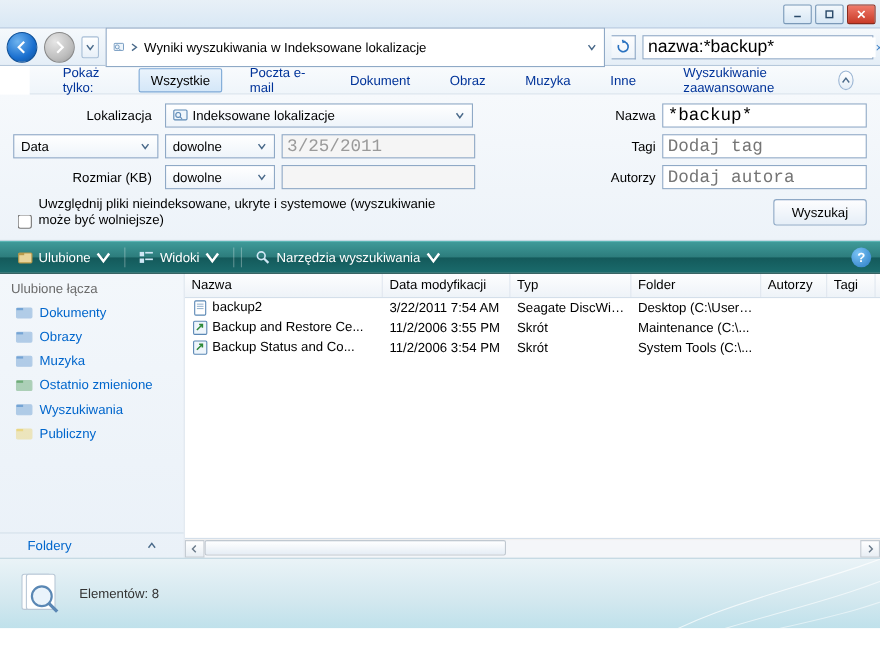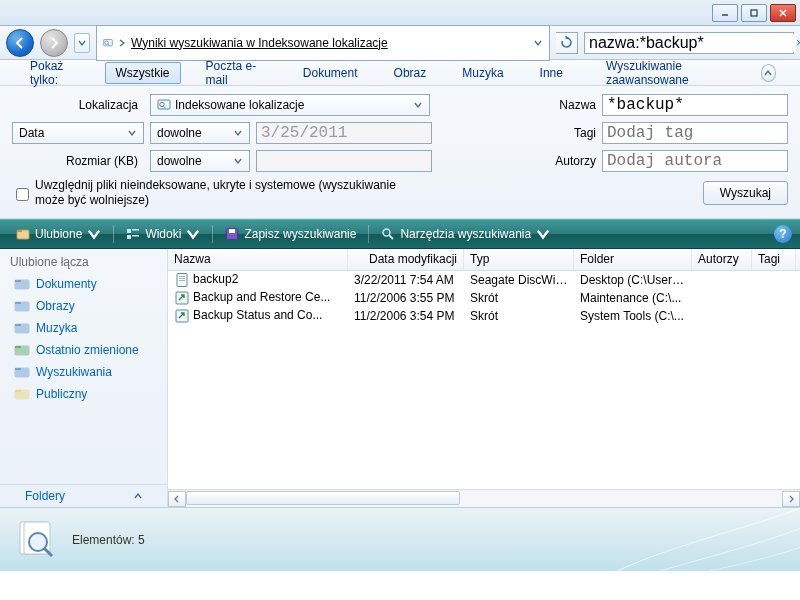--- a/index.html
+++ b/index.html
@@ -10,33 +10,33 @@
   .tbtn { width: 26px; height: 18px; border: 1px solid #7a99b8; border-radius: 2px; background: linear-gradient(#f3f8fc,#d7e7f5); display:flex; align-items:center; justify-content:center; cursor:pointer; }
   .tbtn.close { background: linear-gradient(#f07a6a,#c93b28); border-color:#8a2a1c; color:#fff; }
   .tbtn svg { width:10px; height:10px; }
 
   
   .navbar { height: 34px; background: linear-gradient(#f5f9fc,#e5eef7); border-bottom: 1px solid #b6c8db; display:flex; align-items:center; padding:0 6px; gap:6px; }
   .navbtn { width:28px; height:28px; border-radius:50%; background: radial-gradient(circle at 35% 30%, #6fb4ef, #1a6fcf 60%, #0d4e95); border:1px solid #0d4e95; display:flex;align-items:center;justify-content:center; cursor:pointer; }
   .navbtn.disabled { background: radial-gradient(circle at 35% 30%, #e6e6e6,#bfbfbf 60%,#9a9a9a); border-color:#888; cursor:default; }
   .navbtn svg{ width:14px;height:14px; stroke:#fff; stroke-width:2; fill:none; }
   .crumdrop{ width:16px;height:20px;border:1px solid #a8bed6;border-radius:2px;background:linear-gradient(#fff,#e8f0f8);display:flex;align-items:center;justify-content:center;cursor:pointer;}
-  .addressbar { flex:1; height:36px; border:1px solid #8fa9c6; background:#fff; display:flex; padding:0 2px;text-decoration:underline; }
+  .addressbar { flex:1; height:36px; border:1px solid #8fa9c6; background:#fff; display:flex; padding:0 2px; }
   .addressbar .crumb { height:100%; display:flex; align-items:center; padding:0 4px; cursor:pointer; }
   .addressbar .crumb svg{ width:10px;height:10px;}
   .addressbar .sep{ width:10px;display:flex;align-items:center;justify-content:center;}
   .addrspacer{flex:1;}
   .addrdrop{ width:18px;display:flex;align-items:center;justify-content:center;cursor:pointer;}
   .refresh{ width:22px;height:22px;border:1px solid #8fa9c6;border-left:none;background:linear-gradient(#fdfdfe,#eef4fa);display:flex;align-items:center;justify-content:center;cursor:pointer;}
   .searchbox{ width:210px;height:22px;border:1px solid #8fa9c6;background:#fff;display:flex;align-items:center;padding:0 4px;}
   .searchbox input{ flex:1;border:none;outline:none;font-size:16px;}
   .searchbox .xbtn{ width:14px;height:14px;color:#3a7ec4;cursor:pointer;display:flex;align-items:center;justify-content:center;}
 
   
-  .filterbar{ height:26px; background:linear-gradient(#f9fbfd,#eff5fa); border-bottom:1px solid #cdd9e6; display:flex; align-items:center; padding:0 24px; gap:14px;}
+  .filterbar{ height:26px; background:linear-gradient(#f9fbfd,#eff5fa); border-bottom:1px solid #cdd9e6; display:flex; align-items:center; padding:0 24px; gap:14px;margin-left:27px;}
   .filterlabel{ color:#003399; padding:0 6px;}
   .ftab{ padding:3px 10px; color:#003399; cursor:pointer; border:1px solid transparent; border-radius:2px;}
   .ftab.active{ border:1px solid #7aa7d6; background:linear-gradient(#eaf3fc,#d4e7f8); color:#000;}
   .fspacer{flex:1;}
   .advsearch{ color:#003399; cursor:pointer; padding:0 4px;}
   .rndbtn{ width:18px;height:18px;border:1px solid #9cb6d4;border-radius:50%;background:linear-gradient(#fff,#e5eef7);display:flex;align-items:center;justify-content:center;cursor:pointer;}
 
   
   .advpane{ background:linear-gradient(#f6f9fc,#edf3f9); border-bottom:1px solid #cdd9e6; padding:8px 12px 10px; }
   .advrow{ display:flex; align-items:center; margin-bottom:6px; gap:6px;}
@@ -45,21 +45,21 @@
   .dropdown .ddtext{flex:1;}
   .dropdown .ddarrow{width:14px;display:flex;align-items:center;justify-content:center;}
   .textfield{ height:22px; border:1px solid #8fa9c6; background:#fff; padding:0 4px; display:flex; align-items:center;}
   .textfield input{ width:100%; border:none; outline:none; font-size:16px;font-family:Liberation Mono, monospace;}
   .textfield.disabled{ background:#f5f5f5; color:#9a9a9a;}
   .textfield.disabled input{ color:#9a9a9a; background:transparent;}
   .placeholder{color:#9a9a9a;}
   .rightcol{ margin-left:auto; display:flex; align-items:center;}
   .rightcol .advlabel{ width:60px;}
   .rightcol .textfield{ width:186px;}
-  .checkrow{ display:flex; align-items:center; padding-left:4px; gap:6px;}
+  .checkrow{ display:flex; align-items:flex-end; padding-left:4px; gap:6px;}
   .checkrow input[type=checkbox]{ margin-top:2px;}
   .checktext{ max-width:380px; line-height:15px;}
   .searchbtn{ margin-left:auto; height:24px; padding:0 16px; border:1px solid #8fa9c6; border-radius:3px; background:linear-gradient(#fdfdfe,#e5eef7); cursor:pointer;}
 
   
   .cmdbar{ height:30px; background:linear-gradient(#3f9a99 0%, #2d7d7d 48%, #145a5b 52%, #1a6b6c 100%); color:#fff; display:flex; align-items:center; padding:0 8px; gap:2px; border-top:1px solid #5ab5b4; border-bottom:1px solid #0a4040;}
   .cmditem{ display:flex; align-items:center; gap:5px; padding:3px 8px; cursor:pointer; border-radius:2px;}
   .cmditem svg{ width:14px;height:14px;}
   .cmdsep{ width:1px;height:18px;background:rgba(255,255,255,0.3); margin:0 2px;}
   .cmdspacer{flex:1;}
@@ -282,27 +282,20 @@
         <rect x="6" y="2" width="7" height="1.5" fill="#cfe7f5"></rect>
         <rect x="1" y="8" width="4" height="4" fill="#cfe7f5"></rect>
         <rect x="6" y="8" width="7" height="1.5" fill="#cfe7f5"></rect>
       </svg>
     <span>Widoki</span>
     <svg class="chev-down" viewBox="0 0 8 8">
         <polyline points="1,2 4,6 7,2" fill="none" stroke="#fff" stroke-width="1.3"></polyline>
       </svg>
   </div>
   <div class="cmdsep"></div>
-  <div class="cmditem">
-    <svg viewBox="0 0 14 14">
-        <rect x="1.5" y="1.5" width="11" height="11" rx="1" fill="#7a5ac4" stroke="#4a3494"></rect>
-        <rect x="4" y="2" width="6" height="4" fill="#fff"></rect>
-      </svg>
-    <span>Zapisz wyszukiwanie</span>
-  </div>
   <div class="cmdsep"></div>
   <div class="cmditem">
     <svg viewBox="0 0 14 14">
         <circle cx="5.5" cy="5.5" r="3.5" fill="none" stroke="#cfe7f5" stroke-width="1.5"></circle>
         <line x1="8" y1="8" x2="12" y2="12" stroke="#cfe7f5" stroke-width="2"></line>
       </svg>
     <span>Narzędzia wyszukiwania</span>
     <svg class="chev-down" viewBox="0 0 8 8">
         <polyline points="1,2 4,6 7,2" fill="none" stroke="#fff" stroke-width="1.3"></polyline>
       </svg>
@@ -375,21 +368,21 @@
       <span>Foldery</span>
       <span class="chev"><svg class="chev-down" viewBox="0 0 8 8">
             <polyline points="1,6 4,2 7,6" fill="none" stroke="#4a6a8a" stroke-width="1.3"></polyline>
           </svg></span>
     </div>
   </div>
 
   <div class="listpane">
     <div class="colheaders" id="colheaders">
         <div class="colh" style="width: 180px;">Nazwa</div>
-        <div class="colh" style="width: 116px; text-align: right;">Data modyfikacji</div>
+        <div class="colh" style="width: 116px;">Data modyfikacji</div>
         <div class="colh" style="width: 110px;">Typ</div>
         <div class="colh" style="width: 118px;">Folder</div>
         <div class="colh" style="width: 60px;">Autorzy</div>
         <div class="colh" style="width: 44px;">Tagi</div>
       </div>
     <div class="rows" id="rows">
         <div class="row">
           <div class="cell" style="width:180px"><span class="ficon">
               <svg width="16" height="16" viewBox="0 0 16 16">
                 <rect x="3" y="1.5" width="10" height="13" rx="1" fill="#fff" stroke="#5a87b4"></rect>
@@ -451,21 +444,21 @@
 
 <div class="details">
   <div class="bigicon">
     <svg width="44" height="44" viewBox="0 0 44 44">
         <rect x="6" y="4" width="26" height="32" rx="2" fill="#fefefe" stroke="#b9c8d6"></rect>
         <rect x="10" y="4" width="26" height="32" rx="2" fill="#fff" stroke="#b9c8d6"></rect>
         <circle cx="24" cy="24" r="9" fill="#eaf3fb" stroke="#5a87b4" stroke-width="2"></circle>
         <line x1="30" y1="30" x2="38" y2="38" stroke="#5a87b4" stroke-width="3"></line>
       </svg>
   </div>
-  <div class="meta">Elementów: 5</div>
+  <div class="meta">Elementów: 8</div>
   <div class="swoosh">
     <svg viewBox="0 0 260 120">
         <path d="M0,110 C80,60 180,50 260,10" fill="none" stroke="#ffffff" stroke-width="1" opacity="0.7"></path>
         <path d="M0,118 C90,80 180,70 260,30" fill="none" stroke="#ffffff" stroke-width="1" opacity="0.6"></path>
         <path d="M20,120 C100,90 190,85 260,50" fill="none" stroke="#ffffff" stroke-width="1" opacity="0.5"></path>
       </svg>
   </div>
 </div>
 
 </body></html>

